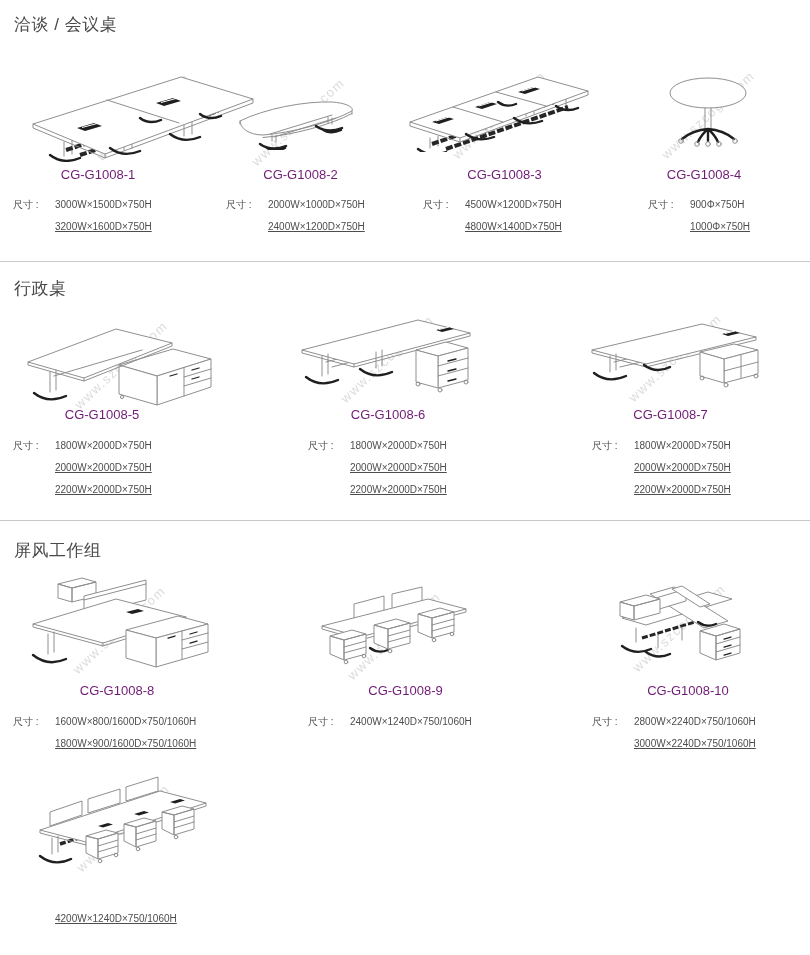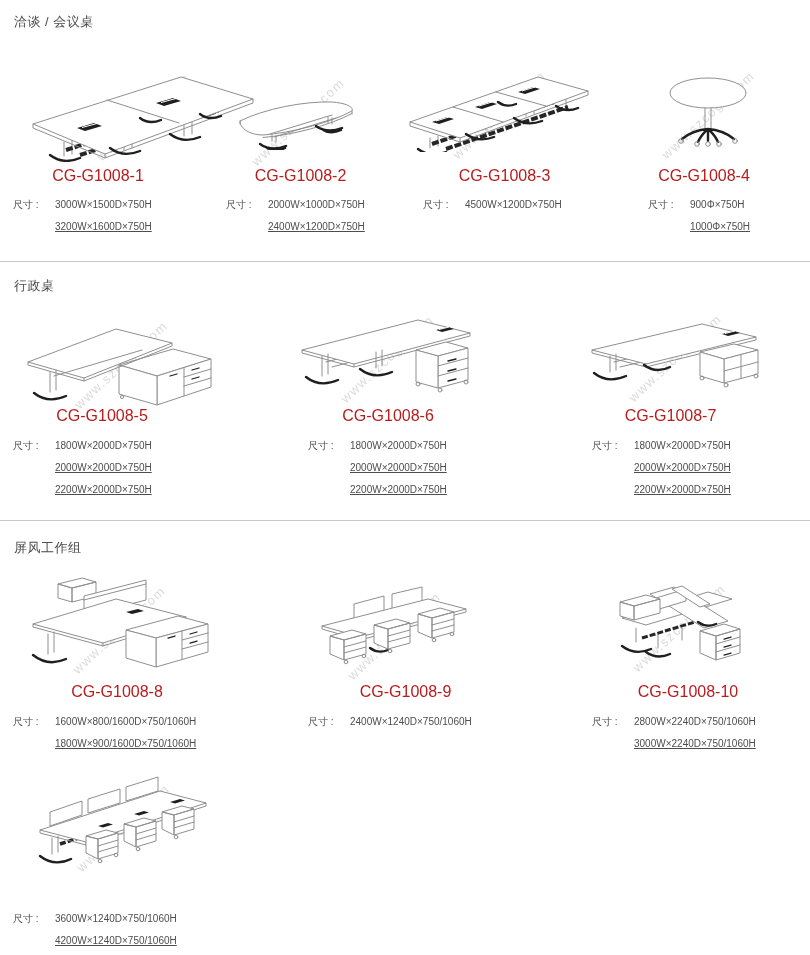--- a/index.html
+++ b/index.html
@@ -1,24 +1,24 @@
 <!DOCTYPE html>
 <html><head>
 <meta charset="utf-8">
 <style>
   html,body{margin:0;padding:0;background:#fff;}
   #page{position:relative;width:810px;height:955px;background:#fff;overflow:hidden;
         font-family:"Liberation Sans","DejaVu Sans",sans-serif;color:#4d4d4d;font-size:13px;}
-  .sec-title{position:absolute;font-size:13px;color:#4a4a4a;letter-spacing:.5px;}
+  .sec-title{position:absolute;font-size:17px;color:#4a4a4a;letter-spacing:.5px;}
   .divider{position:absolute;left:0;width:810px;height:0;border-top:1px solid #c9c9c9;}
   .fig{position:absolute;}
   .fig svg{position:relative;z-index:1;display:block;}
   .wm{position:absolute;left:50%;top:58%;transform:translate(-50%,-50%) rotate(-43deg);
       font-size:13px;color:#dcdcdc;letter-spacing:1.5px;white-space:nowrap;z-index:0;}
-  .model{position:absolute;text-align:center;font-size:16px;color:#b91c1c;}
+  .model{position:absolute;text-align:center;font-size:13px;color:#701a75;}
   .dims{position:absolute;line-height:22px;font-size:10px;color:#4d4d4d;}
   .dl{white-space:nowrap;}
   .pfx{display:inline-block;width:42px;}
   .dl.ind{padding-left:42px;text-decoration:underline;}
   
   .s{stroke:#8f8f8f;fill:none;stroke-width:1;stroke-linejoin:round;stroke-linecap:round;}
   .sw{stroke:#8f8f8f;fill:#ffffff;stroke-width:1;stroke-linejoin:round;}
   .k{stroke:#1f1f1f;fill:none;stroke-width:2.4;stroke-linecap:round;}
   .k1{stroke:#1f1f1f;fill:none;stroke-width:1.3;stroke-linecap:round;}
   .kf{fill:#1f1f1f;stroke:none;}
@@ -93,20 +93,21 @@
   <div class="dims" style="left:13px;top:194px">
     <div class="dl"><span class="pfx">尺寸 :</span><span>3000W×1500D×750H</span></div>
     <div class="dl ind"><span>3200W×1600D×750H</span></div>
   </div>
   <div class="dims" style="left:226px;top:194px">
     <div class="dl"><span class="pfx">尺寸 :</span><span>2000W×1000D×750H</span></div>
     <div class="dl ind"><span>2400W×1200D×750H</span></div>
   </div>
   <div class="dims" style="left:423px;top:194px">
     <div class="dl"><span class="pfx">尺寸 :</span><span>4500W×1200D×750H</span></div>
+    <div class="dl ind"><span>4800W×1400D×750H</span></div>
   </div>
   <div class="dims" style="left:648px;top:194px">
     <div class="dl"><span class="pfx">尺寸 :</span><span>900Φ×750H</span></div>
     <div class="dl ind"><span>1000Φ×750H</span></div>
   </div>
 
   <div class="divider" style="top:261px"></div>
 
   <div class="sec-title" style="left:14px;top:277px">行政桌</div>
 
@@ -287,17 +288,16 @@
         <circle class="s" cx="80" cy="83" r="1.8"></circle>
       <circle class="s" cx="102" cy="77" r="1.8"></circle>
         <circle class="s" cx="140" cy="65" r="1.8"></circle>
       <path class="s" d="M16,66 V82 M22,64 V80"></path>
       <path class="k" d="M4,84 q14,11 31,3"></path>
     </svg>
   </div>
 
 
   <div class="dims" style="left:13px;top:908px">
-    <div class="dl"><span class="pfx">尺寸 :</span><span>3600W×1240D×750/1060H</span></div>
     <div class="dl ind"><span>4200W×1240D×750/1060H</span></div>
   </div>
 
 </div>
 
 </body></html>

